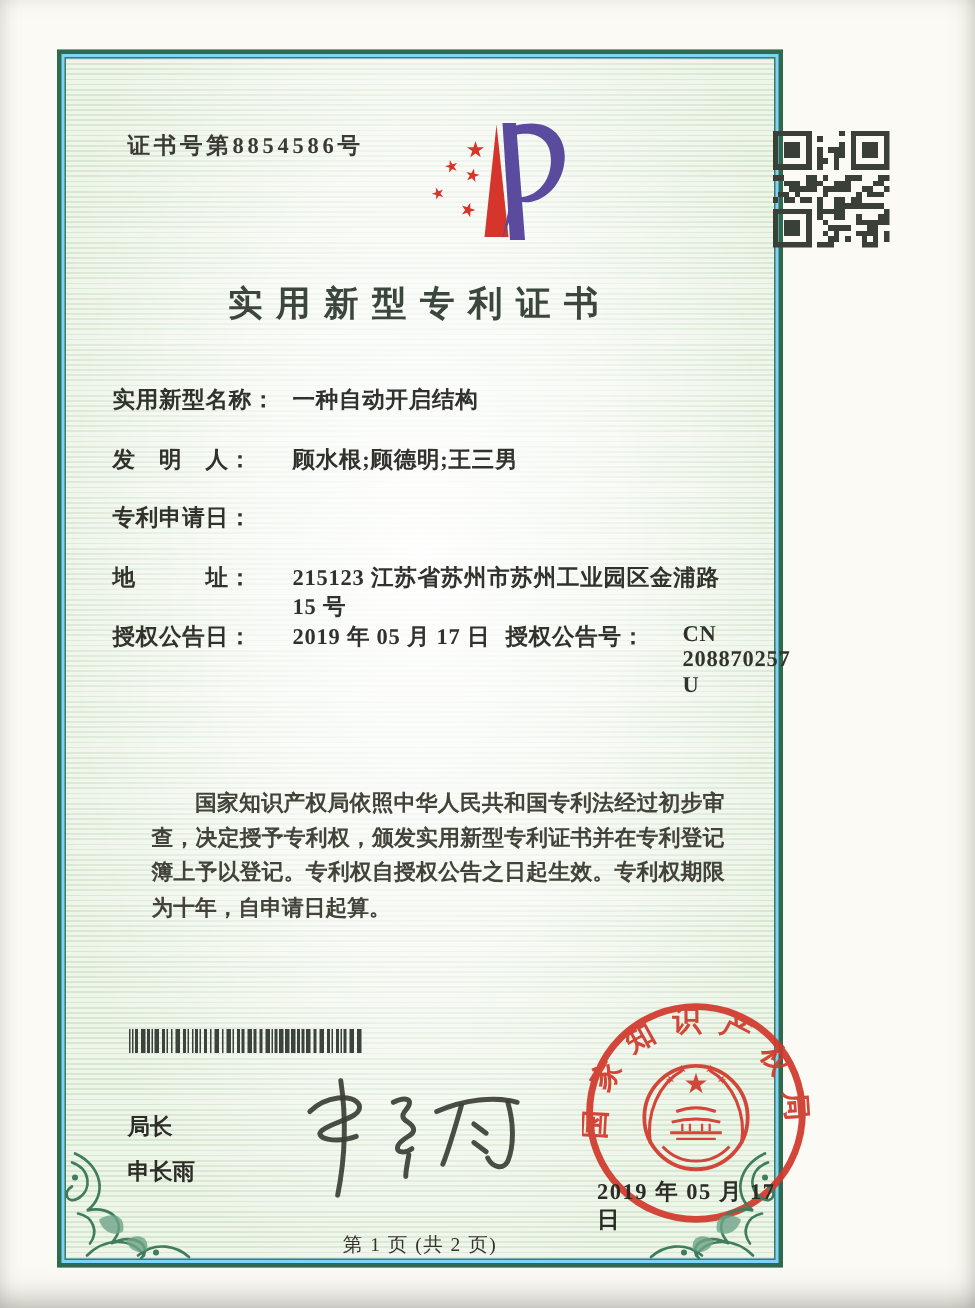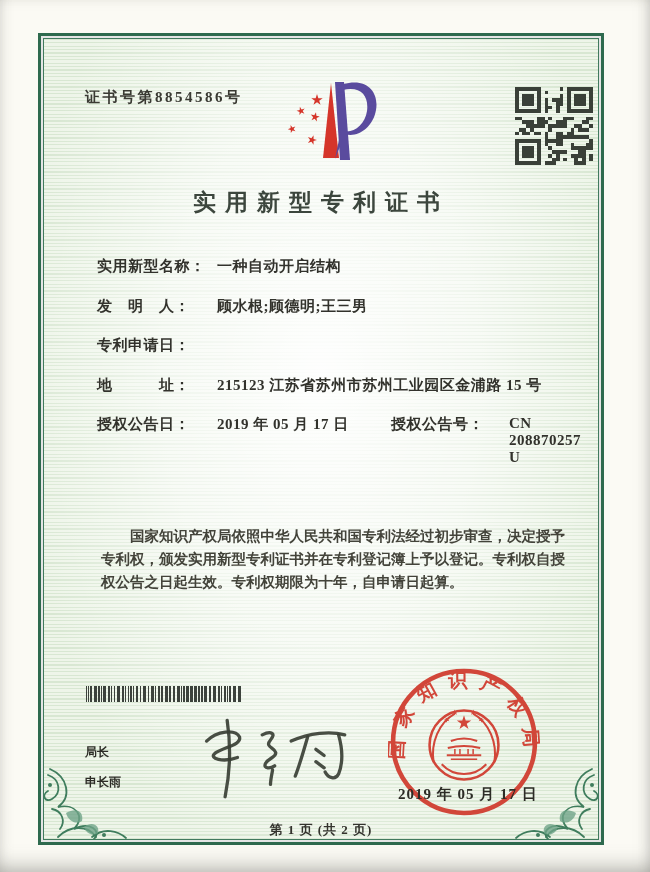--- a/index.html
+++ b/index.html
@@ -11,22 +11,22 @@
   .paper-vignette{
     position:absolute;inset:0;pointer-events:none;z-index:50;
     box-shadow:
       inset 0 -16px 20px -12px rgba(110,110,104,.50),
       inset -12px 0 16px -12px rgba(110,110,104,.38),
       inset 12px 0 14px -12px rgba(120,120,114,.22),
       inset 0 10px 14px -12px rgba(130,130,124,.18);
   }
   
   .frame{
-    position:absolute;left:38px;top:33px;width:566px;height:812px;
-    box-sizing:border-box;border:3px solid #2e6a4e;background:#e5e5e5;
+    position:absolute;left:38px;top:33px;width:484px;height:812px;
+    box-sizing:border-box;border:3px solid #2e6a4e;background:#7dd3fc;
   }
   .frame-inner{
     position:absolute;inset:2px;border:1px solid #417a5e;
     background:
       repeating-linear-gradient(0deg,
         #d8e7d2 0px,#d8e7d2 1.2px,
         #eef5e9 1.2px,#eef5e9 3.4px);
   }
   .frame-glow{
     position:absolute;inset:3px;pointer-events:none;
@@ -43,61 +43,61 @@
   .logo{position:absolute;left:230px;top:44px;width:106px;height:84px;}
   .qr{position:absolute;left:474px;top:51px;width:78px;height:78px;}
   .qr svg{width:100%;height:100%;}
   .qr .dark{fill:#3a4038;}
 
   .title{
     position:absolute;left:0;right:0;top:151px;text-align:center;
     font-size:23px;font-weight:bold;letter-spacing:9px;color:#3c463d;
   }
 
-  .fields{position:absolute;left:56px;top:221px;right:34px;}
+  .fields{position:absolute;left:34px;top:221px;right:34px;}
   .field-row{display:flex;align-items:flex-start;height:39.5px;
     font-size:15px;font-weight:bold;color:#32322c;letter-spacing:.5px;}
   .f-label{width:120px;flex:none;}
   .f-value{flex:1;}
   .f-value-fixed{width:142px;flex:none;}
-  .f-label2{width:118px;flex:none;margin-left:32px;}
+  .f-label2{width:118px;flex:none;}
 
   .body-text{
     position:absolute;left:60px;right:36px;top:489px;
     font-size:14.5px;line-height:23.2px;color:#43433a;
     text-align:justify;font-weight:600;
   }
   .body-text p{margin:0;text-indent:2em;}
 
   .barcode{position:absolute;left:45px;top:650px;width:158px;height:16px;}
   .barcode svg{width:100%;height:100%;}
   .barcode rect{fill:#3c423c;}
 
   .officer{position:absolute;left:44px;top:701px;
-    font-size:12px;font-weight:bold;line-height:30px;color:#2d2d27;}
+    font-size:15px;font-weight:bold;line-height:30px;color:#2d2d27;}
 
   .signature{position:absolute;left:147px;top:670px;width:165px;height:92px;}
   .signature path{fill:none;stroke:#3a3f35;stroke-width:3.2;
     stroke-linecap:round;stroke-linejoin:round;opacity:.92;}
 
   .seal{position:absolute;left:347px;top:630px;width:152px;height:152px;opacity:.93;}
   .seal-date{
     position:absolute;left:357px;top:749px;z-index:8;
     font-size:15px;font-weight:bold;letter-spacing:1px;color:#2c2c26;
   }
 
   .flourish{position:absolute;bottom:1px;width:96px;height:96px;z-index:6;}
   .flourish.bl{left:1px;}
   .flourish.br{right:1px;transform:scaleX(-1);}
   .flourish path{fill:none;stroke:#3f7d5d;stroke-width:1.8;stroke-linecap:round;}
   .flourish .leaf{fill:#6fa488;stroke:none;opacity:.8;}
 
   .footer{
     position:absolute;left:0;right:0;bottom:3px;text-align:center;
-    font-size:13px;font-weight:bold;letter-spacing:1px;color:#33332d;
+    font-size:13px;font-weight:normal;letter-spacing:1px;color:#33332d;
   }
 </style>
 </head>
 <body>
 
 <svg width="0" height="0" style="position:absolute">
   <defs>
     <path id="star5" d="M0,-1 L0.2245,-0.309 L0.951,-0.309 L0.3633,0.118 L0.5878,0.809 L0,0.382 L-0.5878,0.809 L-0.3633,0.118 L-0.951,-0.309 L-0.2245,-0.309 Z"></path>
   </defs>
 </svg>

